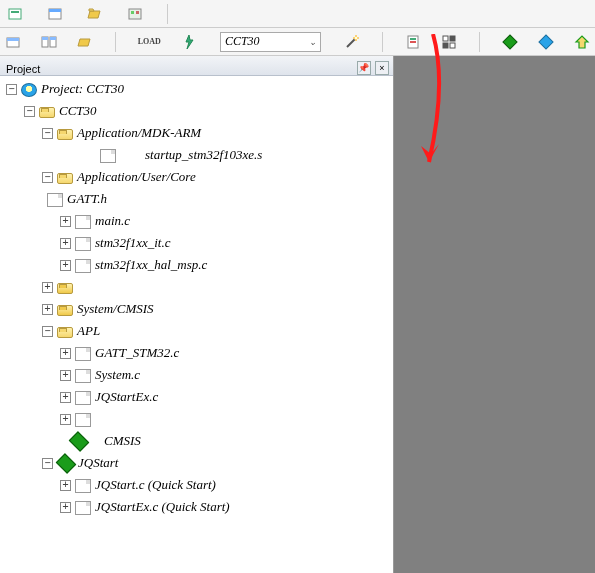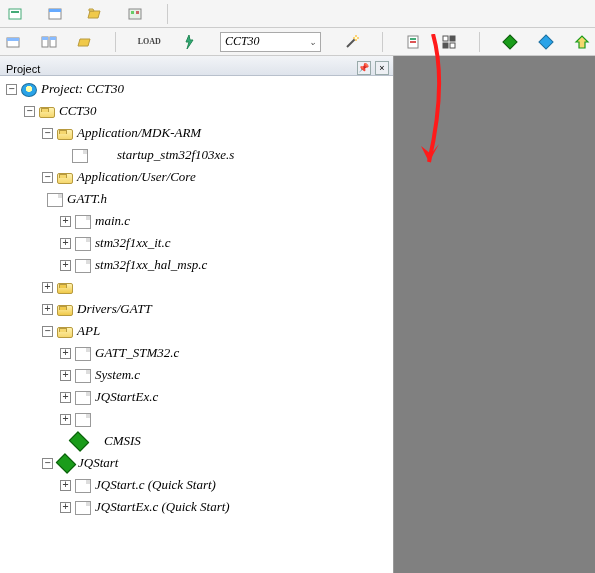--- a/index.html
+++ b/index.html
@@ -251,21 +251,21 @@
       <div class="row" style="padding-left: 24px;">
         <span class="toggle">−</span>
         <span class="icon folder-open"></span>
         <span class="label">CCT30</span>
       </div>
       <div class="row" style="padding-left: 42px;">
         <span class="toggle">−</span>
         <span class="icon folder-open"></span>
         <span class="label">Application/MDK-ARM</span>
       </div>
-      <div class="row" style="padding-left: 32px; gap: 25px;">
+      <div class="row" style="padding-left: 60px; gap: 25px;">
         <span class="toggle empty"></span>
         <span class="icon file"></span>
         <span class="label">startup_stm32f103xe.s</span>
       </div>
       <div class="row" style="padding-left: 42px;">
         <span class="toggle">−</span>
         <span class="icon folder-open"></span>
         <span class="label">Application/User/Core</span>
       </div>
       <div class="row" style="padding-left: 32px;">
@@ -288,21 +288,21 @@
         <span class="icon file"></span>
         <span class="label">stm32f1xx_hal_msp.c</span>
       </div>
       <div class="row" style="padding-left: 42px;">
         <span class="toggle">+</span>
         <span class="icon folder-closed"></span>
       </div>
       <div class="row" style="padding-left: 42px;">
         <span class="toggle">+</span>
         <span class="icon folder-closed"></span>
-        <span class="label">Drivers/GATT</span>
+        <span class="label">System/CMSIS</span>
       </div>
       <div class="row" style="padding-left: 42px;">
         <span class="toggle">−</span>
         <span class="icon folder-open"></span>
         <span class="label">APL</span>
       </div>
       <div class="row" style="padding-left: 60px;">
         <span class="toggle">+</span>
         <span class="icon file"></span>
         <span class="label">GATT_STM32.c</span>

